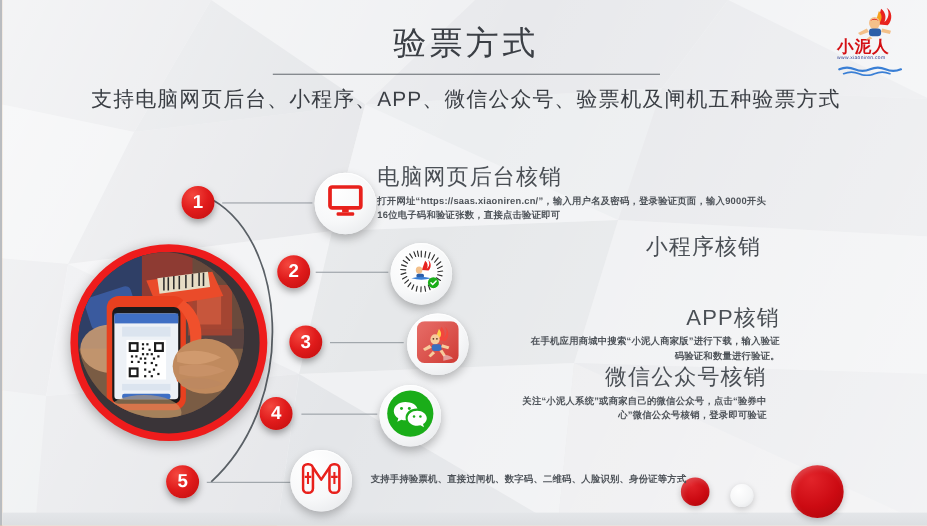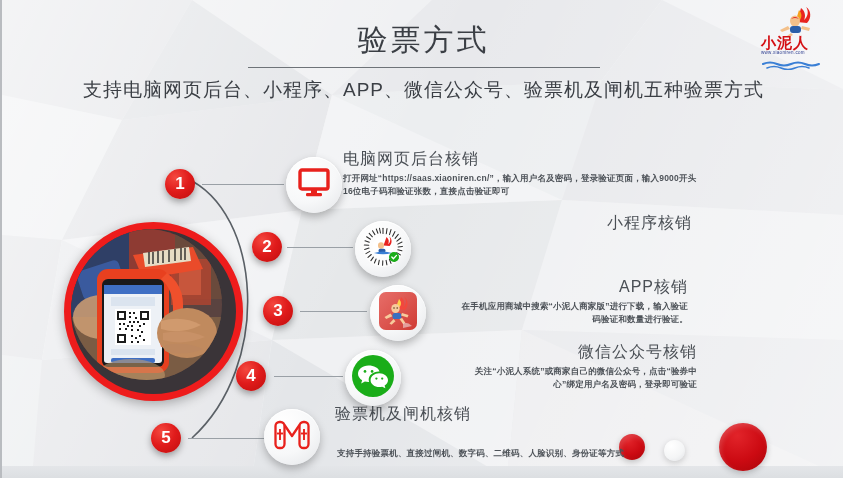--- a/index.html
+++ b/index.html
@@ -76,21 +76,21 @@
     position:absolute;width:56px;height:56px;border-radius:50%;
     background:radial-gradient(circle at 33% 25%,#ffffff 0%,#f7f8f9 55%,#e3e5e8 100%);
     box-shadow:0 4px 9px rgba(0,0,0,.26), inset 0 1px 1px #fff;
     display:flex;align-items:center;justify-content:center;
     z-index:5;
   }
 
   
   .block{position:absolute;z-index:4;}
   .block h3{
-    margin:0;font-size:16px;font-weight:400;color:#4a4f55;letter-spacing:1px;line-height:1.1;
+    margin:0;font-size:20px;font-weight:400;color:#4a4f55;letter-spacing:1px;line-height:1.1;
     white-space:nowrap;
   }
   .block p{
     margin:4px 0 0 0;font-size:8.5px;color:#4d5258;font-weight:bold;
     line-height:1.55;letter-spacing:.2px;
   }
   .block.right h3{text-align:right;}
   .block.right p{text-align:right;}
 
   
@@ -390,28 +390,27 @@
 
   <div class="block" style="left:341px;top:150px;width:355px;">
     <h3>电脑网页后台核销</h3>
     <p>打开网址“https://saas.xiaoniren.cn/”，输入用户名及密码，登录验证页面，输入9000开头16位电子码和验证张数，直接点击验证即可</p>
   </div>
 
   <div class="block right" style="left:340px;top:214px;width:350px;">
     <h3>小程序核销</h3>
   </div>
 
-  <div class="block right" style="left:336px;top:278px;width:350px;">
+  <div class="block right" style="left:357px;top:278px;width:350px;">
     <h3>APP核销</h3>
     <p style="padding-left:120px;">在手机应用商城中搜索“小泥人商家版”进行下载，输入验证码验证和数量进行验证。</p>
   </div>
 
-  <div class="block right" style="left:340px;top:343px;width:355px;">
+  <div class="block right" style="left:340px;top:332px;width:355px;">
     <h3>微信公众号核销</h3>
-    <p style="padding-left:120px;">关注“小泥人系统”或商家自己的微信公众号，点击“验券中心”绑定用户名及密码，登录即可验证</p>
+    <p style="padding-left:120px;">关注“小泥人系统”或商家自己的微信公众号，点击“验券中心”微信公众号核销，登录即可验证</p>
   </div>
 
   <div class="block" style="left:335px;top:405px;width:360px;">
-    <h3 style="margin-left:-2px;">验票机及闸机核销</h3>
     <p style="width:300px;margin-top:24px;">支持手持验票机、直接过闸机、数字码、二维码、人脸识别、身份证等方式</p>
   </div>
 
 </div>
 
 </body></html>

